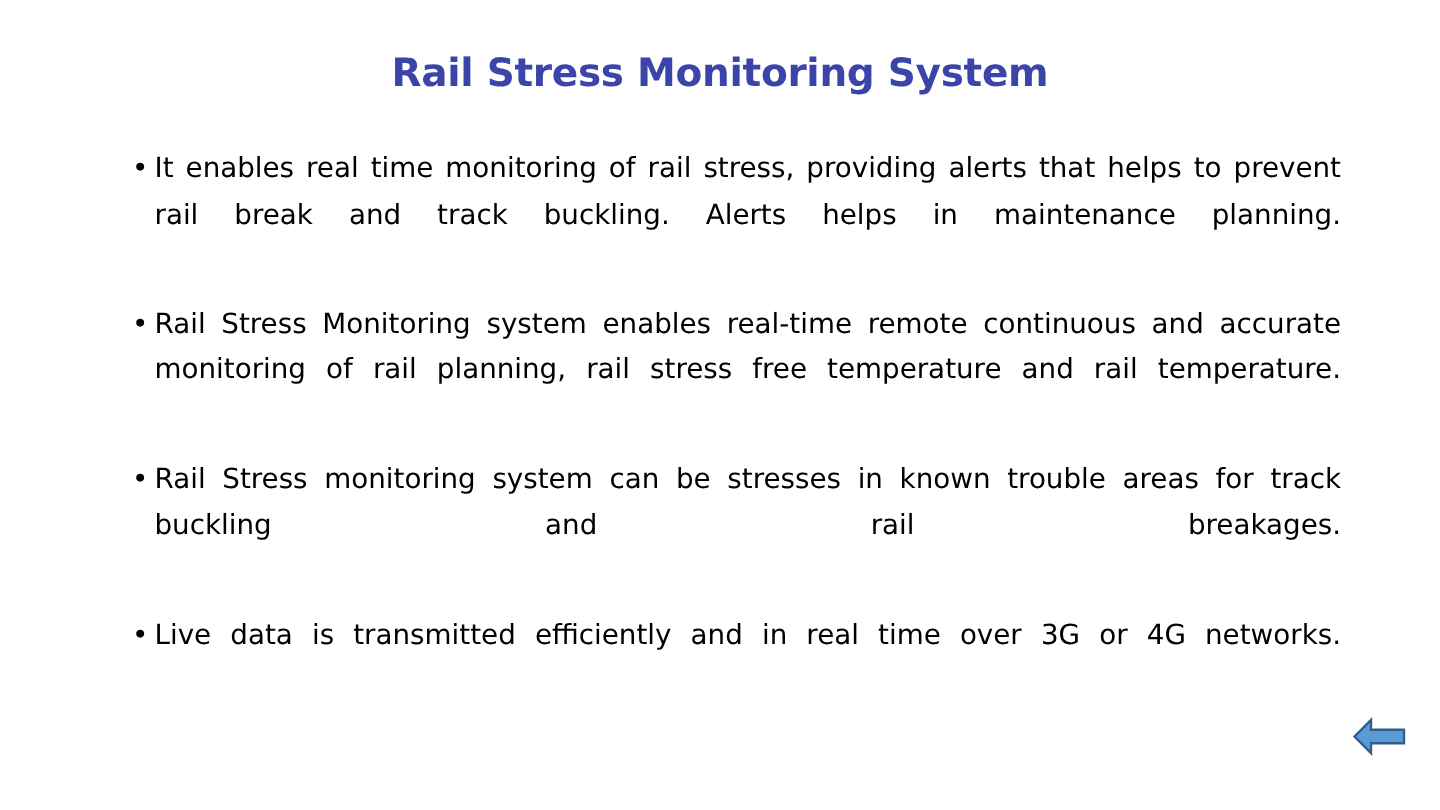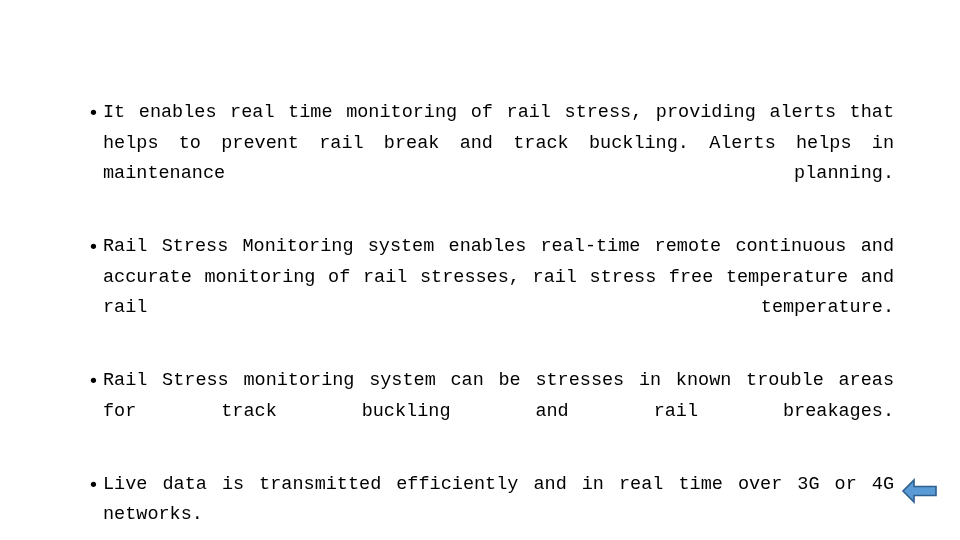--- a/index.html
+++ b/index.html
@@ -70,21 +70,20 @@
     left: 0;
     top: 0;
     width: 15px;
     font-size: 18.5px;
     line-height: 30.5px;
     color: #000000;
   }
 
   .bullet-text {
     display: block;
-    font-family: Liberation Mono, monospace;
   }
 
   
   .bullet-text::after {
     content: "";
     display: inline-block;
     width: 100%;
   }
 
   
@@ -98,31 +97,32 @@
   }
   .back-arrow svg {
     display: block;
   }
 </style>
 </head>
 <body style="background: rgb(255, 255, 255);">
 
 <div class="slide">
 
+  <h1 class="slide-title" style="color: rgb(59, 68, 168);">Rail Stress Monitoring System</h1>
 
   <div class="body-block">
 
     <div class="bullet-item">
       <span class="bullet-marker">•</span>
       <span class="bullet-text">It enables real time monitoring of rail stress, providing alerts that helps to prevent rail break and track buckling. Alerts helps in maintenance planning.</span>
     </div>
 
     <div class="bullet-item">
       <span class="bullet-marker">•</span>
-      <span class="bullet-text">Rail Stress Monitoring system enables real-time remote continuous and accurate monitoring of rail stresses, rail stress free temperature and rail temperature.</span>
+      <span class="bullet-text">Rail Stress Monitoring system enables real-time remote continuous and accurate monitoring of rail planning, rail stress free temperature and rail temperature.</span>
     </div>
 
     <div class="bullet-item">
       <span class="bullet-marker">•</span>
       <span class="bullet-text">Rail Stress monitoring system can be stresses in known trouble areas for track buckling and rail breakages.</span>
     </div>
 
     <div class="bullet-item">
       <span class="bullet-marker">•</span>
       <span class="bullet-text">Live data is transmitted efficiently and in real time over 3G or 4G networks.</span>

